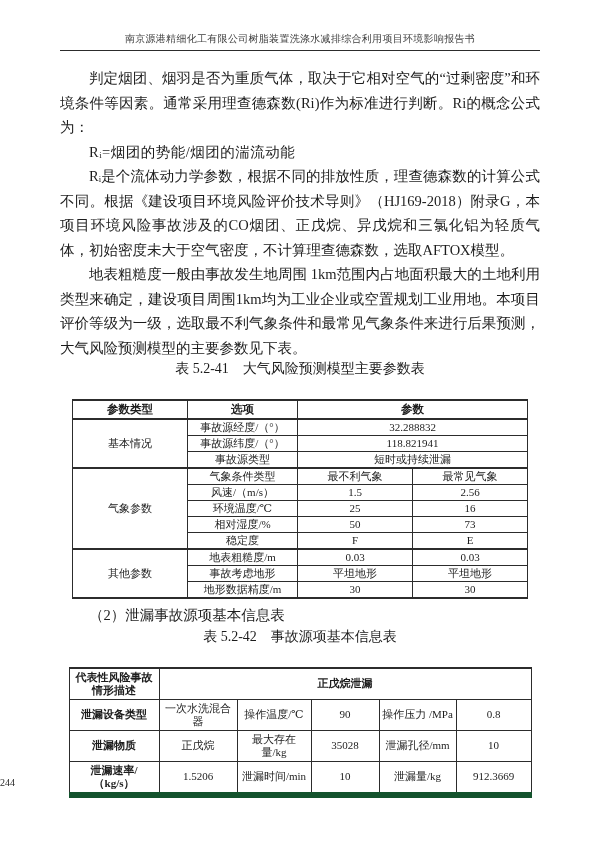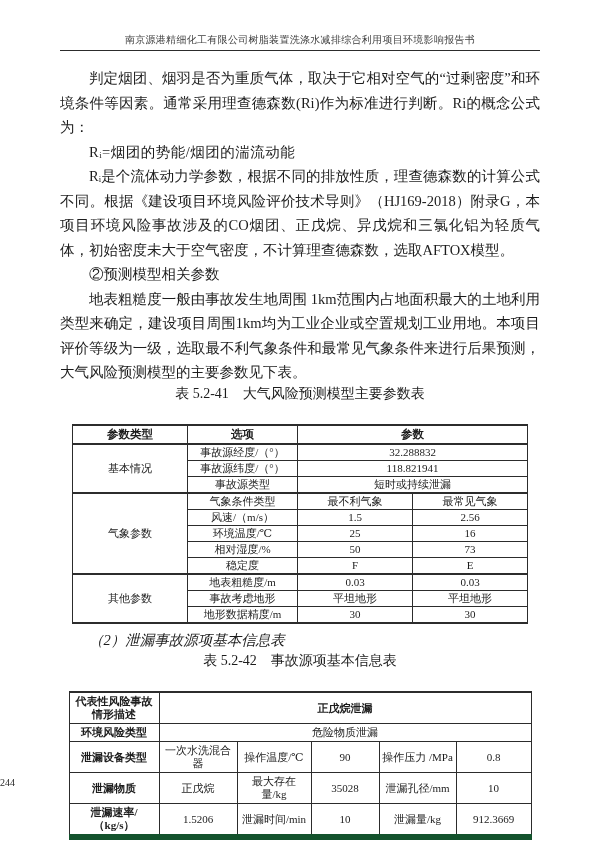--- a/index.html
+++ b/index.html
@@ -1,30 +1,30 @@
 <!DOCTYPE html>
 <html><head>
 <meta charset="utf-8">
 <style>
   html,body{margin:0;padding:0;background:#ffffff;}
   .page{
     position:relative;width:600px;height:848px;background:#ffffff;overflow:hidden;
     font-family:"Liberation Serif","DejaVu Serif",serif;color:#1c1c1c;
   }
   
-  .doc-header{padding-top:34px;}
+  .doc-header{padding-top:34px;font-family:Liberation Mono, monospace;}
   .doc-header-text{text-align:center;font-size:10px;color:#3e3e3e;letter-spacing:.3px;line-height:12px;}
   .doc-header-rule{margin:4px 60px 0 60px;border-bottom:1.5px solid #2c2c2c;height:0;}
   
   .content{margin:15px 60px 0 60px;}
   .content p{margin:0;}
   .body-text{font-size:14.5px;line-height:24.5px;text-align:justify;text-indent:2em;}
   .formula-line{font-size:14.5px;line-height:24.5px;text-indent:2em;letter-spacing:.5px;}
   .tbl-caption{text-align:center;font-weight:normal;font-size:14px;line-height:18px;margin-top:7px;text-indent:0;}
-  .list-line{margin-top:4px !important;font-style:italic;}
+  .list-line{margin-top:4px !important;}
   
   table{border-collapse:collapse;margin:21px auto 0 auto;table-layout:fixed;}
   td{border:1px solid #2c2c2c;text-align:center;vertical-align:middle;
      padding:1px 2px;font-size:11px;line-height:13px;overflow:hidden;}
   .t1{width:455px;border-top:2px solid #2c2c2c;border-bottom:2px solid #2c2c2c;}
   .t1 td{height:12px;}
   .t1 tr.hdr td{font-weight:bold;border-bottom-width:2px;height:15px;font-size:11.5px;}
   .t1 tr.grp td{border-top-width:2px;}
   .t2{width:462px;border-top:2px solid #2c2c2c;border-bottom:6px solid #14532d;}
   .t2 td{height:13px;padding:2px 2px;}
@@ -42,21 +42,20 @@
   <div class="doc-header">
     <div class="doc-header-text">南京源港精细化工有限公司树脂装置洗涤水减排综合利用项目环境影响报告书</div>
     <div class="doc-header-rule"></div>
   </div>
 
   <div class="content">
 
     <p class="body-text">判定烟团、烟羽是否为重质气体，取决于它相对空气的“过剩密度”和环境条件等因素。通常采用理查德森数(Ri)作为标准进行判断。Ri的概念公式为：</p>
     <p class="formula-line">Rᵢ=烟团的势能/烟团的湍流动能</p>
     <p class="body-text">Rᵢ是个流体动力学参数，根据不同的排放性质，理查德森数的计算公式不同。根据《建设项目环境风险评价技术导则》（HJ169-2018）附录G，本项目环境风险事故涉及的CO烟团、正戊烷、异戊烷和三氯化铝为轻质气体，初始密度未大于空气密度，不计算理查德森数，选取AFTOX模型。</p>
-    <p class="body-text">②预测模型相关参数</p>
     <p class="body-text">地表粗糙度一般由事故发生地周围 1km范围内占地面积最大的土地利用类型来确定，建设项目周围1km均为工业企业或空置规划工业用地。本项目评价等级为一级，选取最不利气象条件和最常见气象条件来进行后果预测，大气风险预测模型的主要参数见下表。</p>
 
     <p class="tbl-caption">表 5.2-41　大气风险预测模型主要参数表</p>
 
     <table class="t1">
       <colgroup>
         <col style="width:115px">
           <col style="width:110px">
           <col style="width:115px">
           <col style="width:115px">
@@ -137,24 +136,20 @@
         <col style="width:68px">
           <col style="width:77px">
           <col style="width:75px">
       </colgroup>
       <tbody>
         <tr>
           <td class="lbl">代表性风险事故情形描述</td>
           <td colspan="5" class="bold">正戊烷泄漏</td>
         </tr>
         <tr>
-          <td class="lbl">环境风险类型</td>
-          <td colspan="5">危险物质泄漏</td>
-        </tr>
-        <tr>
           <td class="lbl">泄漏设备类型</td>
           <td>一次水洗混合器</td>
           <td>操作温度/℃</td>
           <td>90</td>
           <td>操作压力 /MPa</td>
           <td>0.8</td>
         </tr>
         <tr>
           <td class="lbl">泄漏物质</td>
           <td>正戊烷</td>

